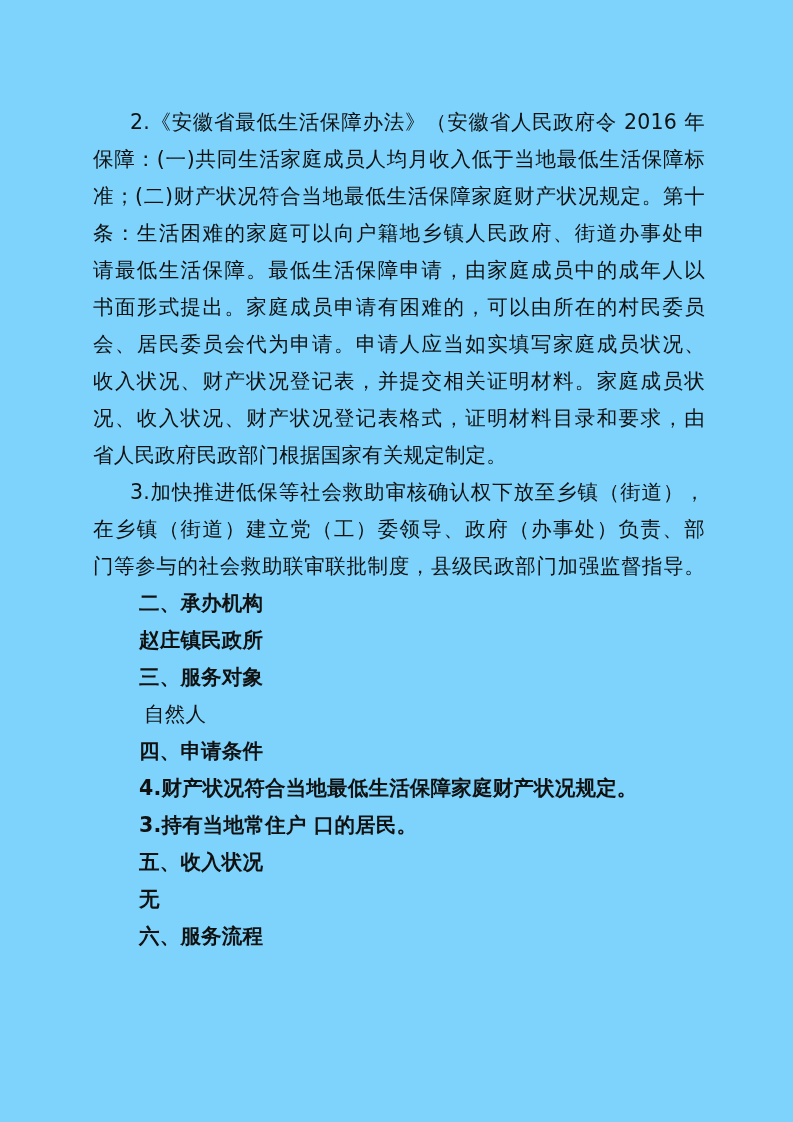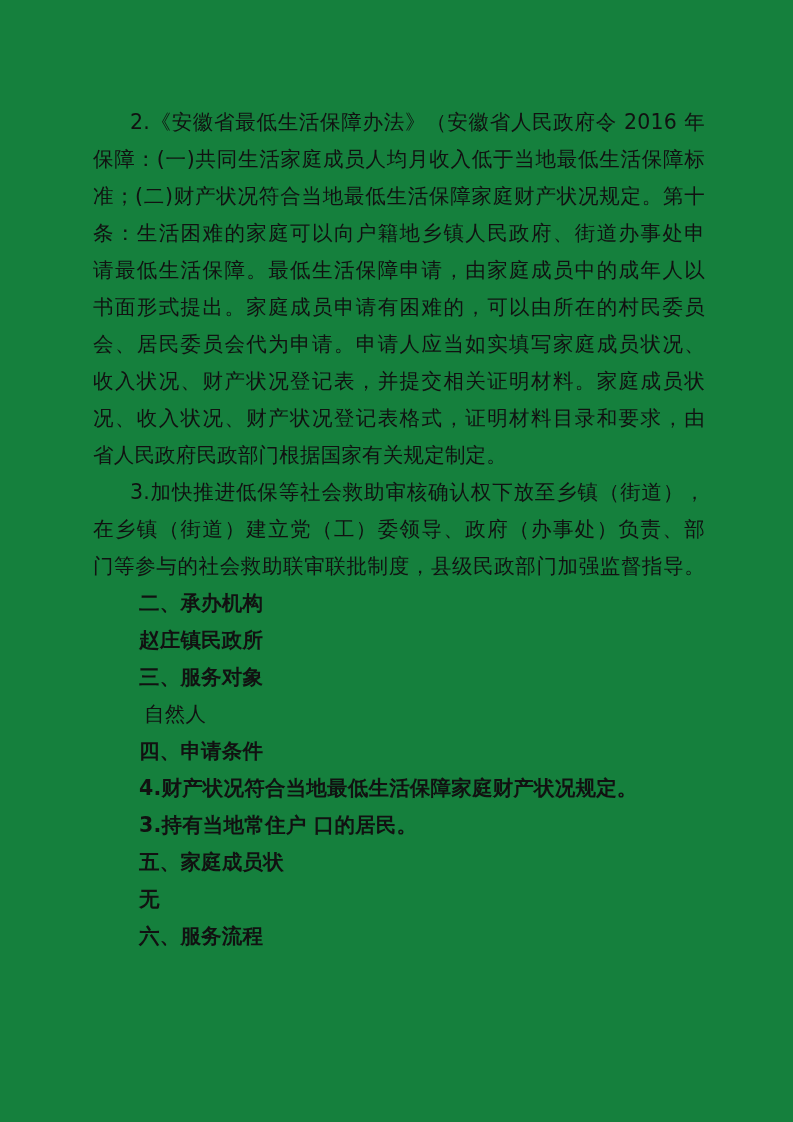--- a/index.html
+++ b/index.html
@@ -4,21 +4,21 @@
 <style>
   html, body {
     margin: 0;
     padding: 0;
     background: #ffffff;
   }
   .page {
     position: relative;
     width: 793px;
     height: 1122px;
-    background: #15803d;
+    background: #7dd3fc;
     overflow: hidden;
     font-family: "DejaVu Sans", sans-serif;
     color: #111111;
   }
   .content {
     position: absolute;
     left: 93px;
     top: 104px;
     width: 612px;
   }
@@ -64,17 +64,17 @@
     <div class="ln jf ip">3.加快推进低保等社会救助审核确认权下放至乡镇（街道），</div>
     <div class="ln jf">在乡镇（街道）建立党（工）委领导、政府（办事处）负责、部</div>
     <div class="ln jf">门等参与的社会救助联审联批制度，县级民政部门加强监督指导。</div>
     <div class="ln ih">二、承办机构</div>
     <div class="ln ih">赵庄镇民政所</div>
     <div class="ln ih">三、服务对象</div>
     <div class="ln iz">自然人</div>
     <div class="ln ih">四、申请条件</div>
     <div class="ln ih">4.财产状况符合当地最低生活保障家庭财产状况规定。</div>
     <div class="ln ih">3.持有当地常住户 口的居民。</div>
-    <div class="ln ih">五、家庭成员状</div>
+    <div class="ln ih">五、收入状况</div>
     <div class="ln ih">无</div>
     <div class="ln ih">六、服务流程</div>
   </div>
 </div>
 
 </body></html>

